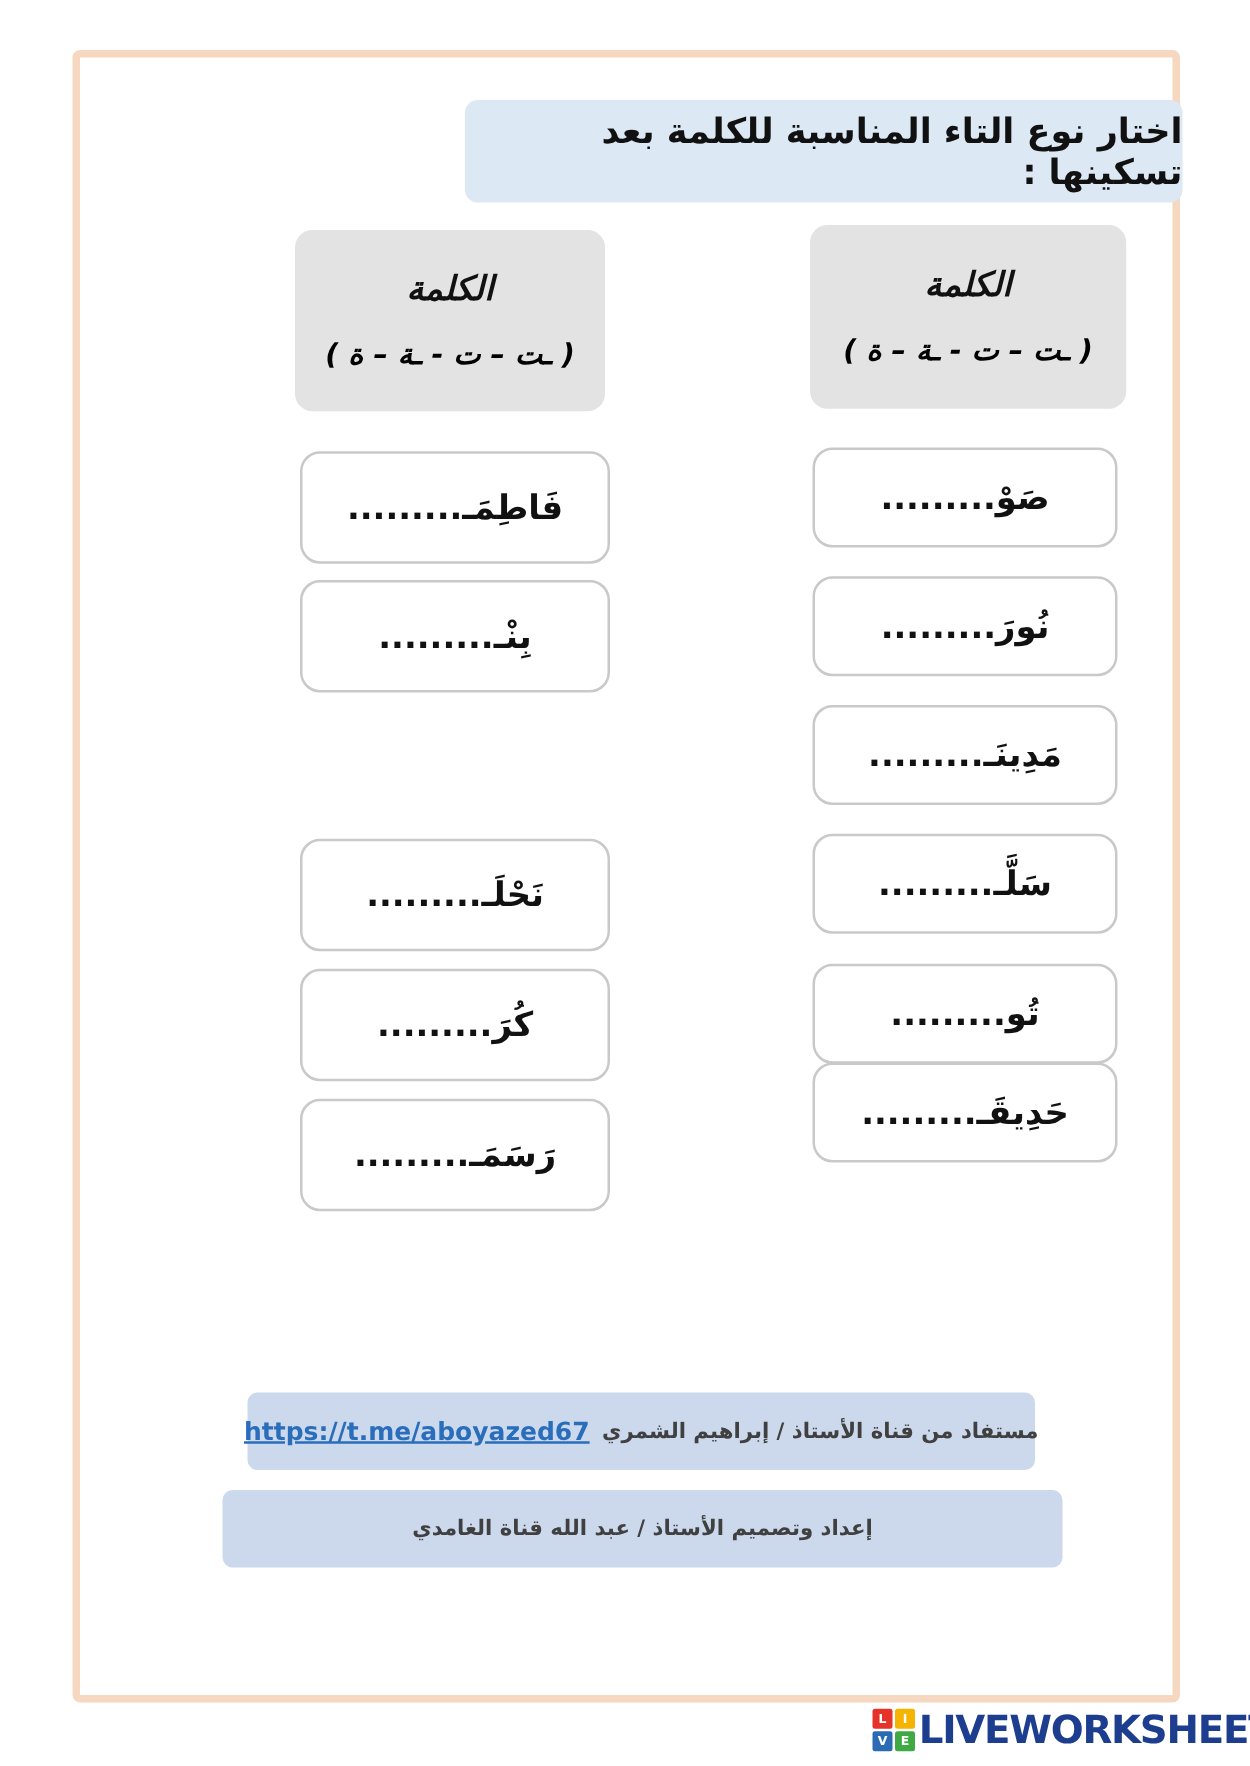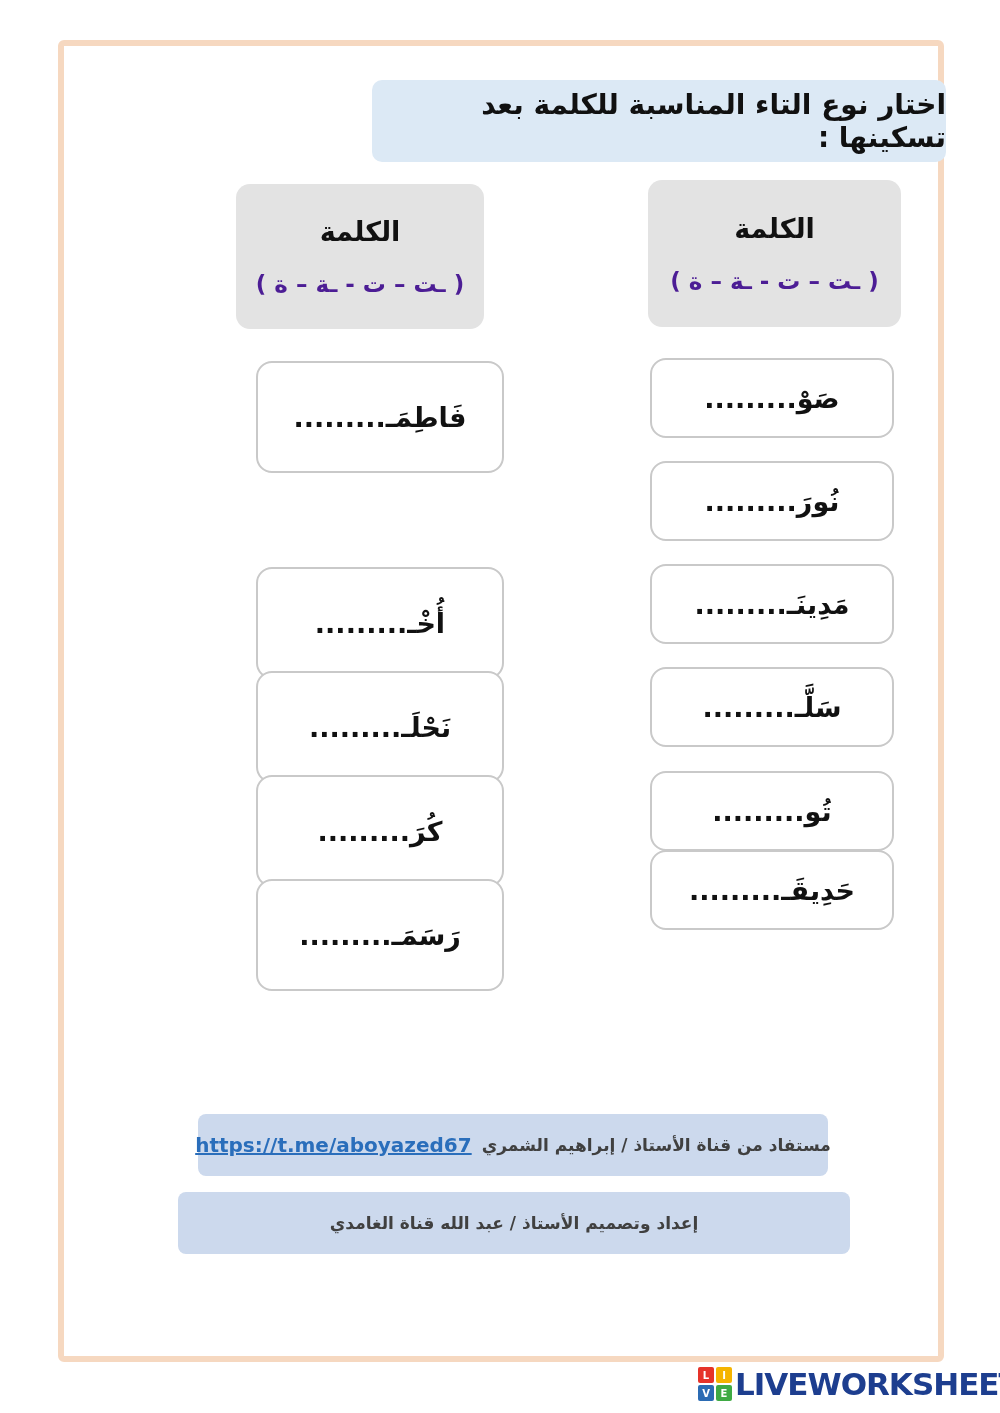--- a/index.html
+++ b/index.html
@@ -17,35 +17,35 @@
     position:absolute;left:372px;top:80px;width:543px;height:82px;
     background:#dce9f5;border-radius:10px;
     display:flex;align-items:center;justify-content:center;padding-left:31px;
   }
   .title-box span{
     font-size:28px;font-weight:bold;color:#111;direction:rtl;
   }
   .header-box{
     position:absolute;background:#e3e3e3;border-radius:14px;
     display:flex;flex-direction:column;align-items:center;justify-content:space-evenly;
-    padding:8px 0;box-sizing:border-box;
+    padding:8px 0;box-sizing:border-box;font-style:italic;
   }
   .header-right{left:648px;top:180px;width:253px;height:147px;}
   .header-left{left:236px;top:184px;width:248px;height:145px;}
   .header-title{font-size:27px;font-weight:bold;color:#111;direction:rtl;}
-  .header-options{font-size:23px;font-weight:bold;color:#4c1d95;direction:rtl;}
+  .header-options{font-size:23px;font-weight:bold;color:#000000;direction:rtl;}
   .word-box{
     position:absolute;background:#ffffff;
     border:2px solid #c9c9c9;border-radius:16px;box-sizing:border-box;
     display:flex;align-items:center;justify-content:center;
     cursor:pointer;
   }
   .word-box span{font-size:27px;font-weight:bold;color:#111;direction:rtl;white-space:nowrap;}
   .wb-r{left:650px;width:244px;height:80px;}
-  .wb-l{left:256px;width:248px;height:112px;}
+  .wb-l{left:240px;width:248px;height:90px;}
   .wb-r0{top:358px}.wb-r1{top:461px}.wb-r2{top:564px}
   .wb-r3{top:667px}.wb-r4{top:771px}.wb-r5{top:850px}
   .wb-l0{top:361px}.wb-l1{top:464px}.wb-l2{top:567px}
   .wb-l3{top:671px}.wb-l4{top:775px}.wb-l5{top:879px}
   .credit-box{
     position:absolute;background:#ccd9ed;border-radius:8px;
     display:flex;align-items:center;justify-content:center;
     direction:rtl;gap:10px;box-sizing:border-box;padding:0 14px;
   }
   .credit-0{left:198px;top:1114px;width:630px;height:62px;}
@@ -113,22 +113,22 @@
   <div class="word-box wb-r wb-r4">
     <span>تُو.........</span>
   </div>
   <div class="word-box wb-r wb-r5">
     <span>حَدِيقَـ.........</span>
   </div>
 
   <div class="word-box wb-l wb-l0">
     <span>فَاطِمَـ.........</span>
   </div>
-  <div class="word-box wb-l wb-l2">
-    <span>أُخْـ.........</span>
+  <div class="word-box wb-l wb-l1">
+    <span>بِنْـ.........</span>
   </div>
   <div class="word-box wb-l wb-l3">
     <span>نَحْلَـ.........</span>
   </div>
   <div class="word-box wb-l wb-l4">
     <span>كُرَ.........</span>
   </div>
   <div class="word-box wb-l wb-l5">
     <span>رَسَمَـ.........</span>
   </div>

